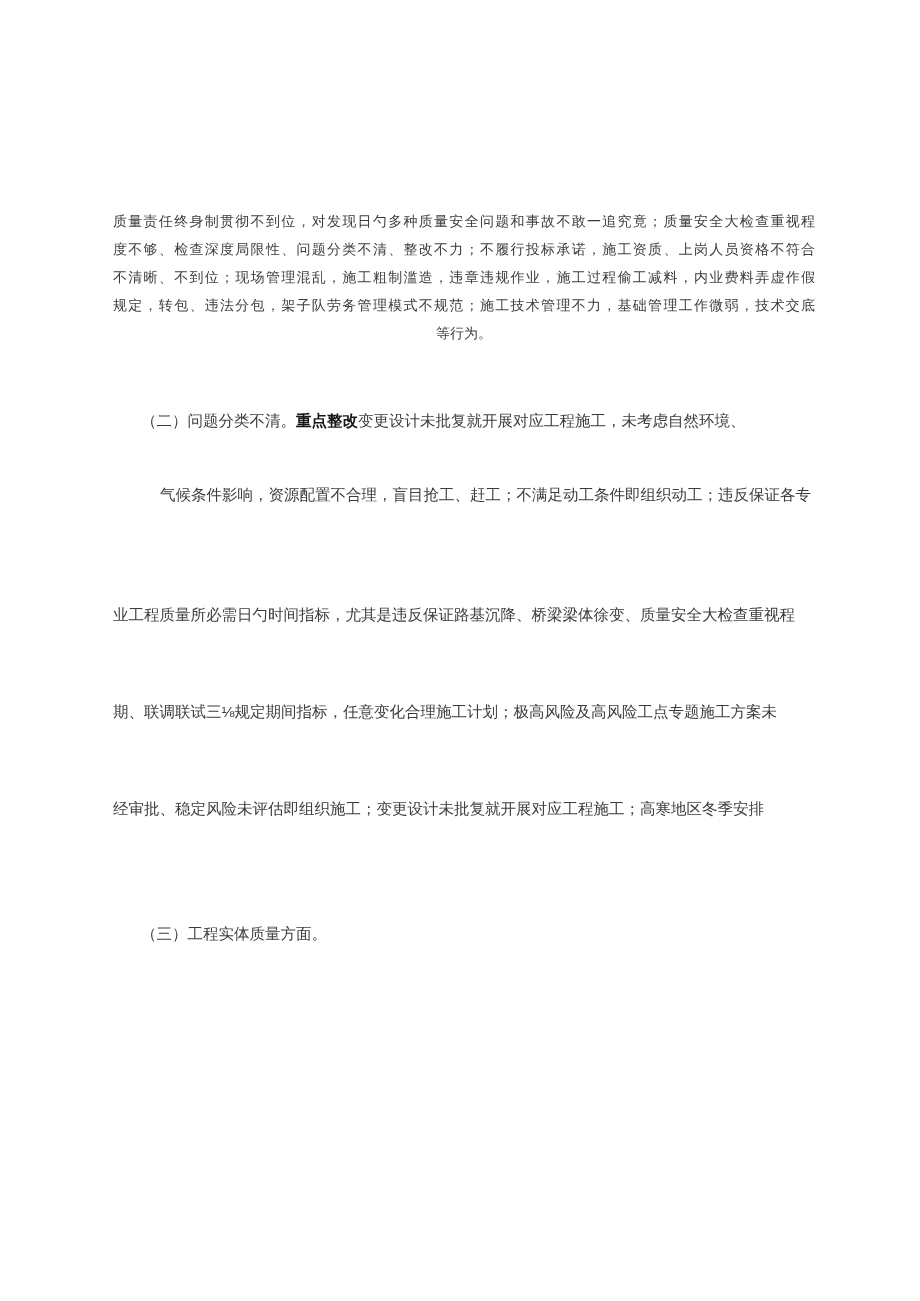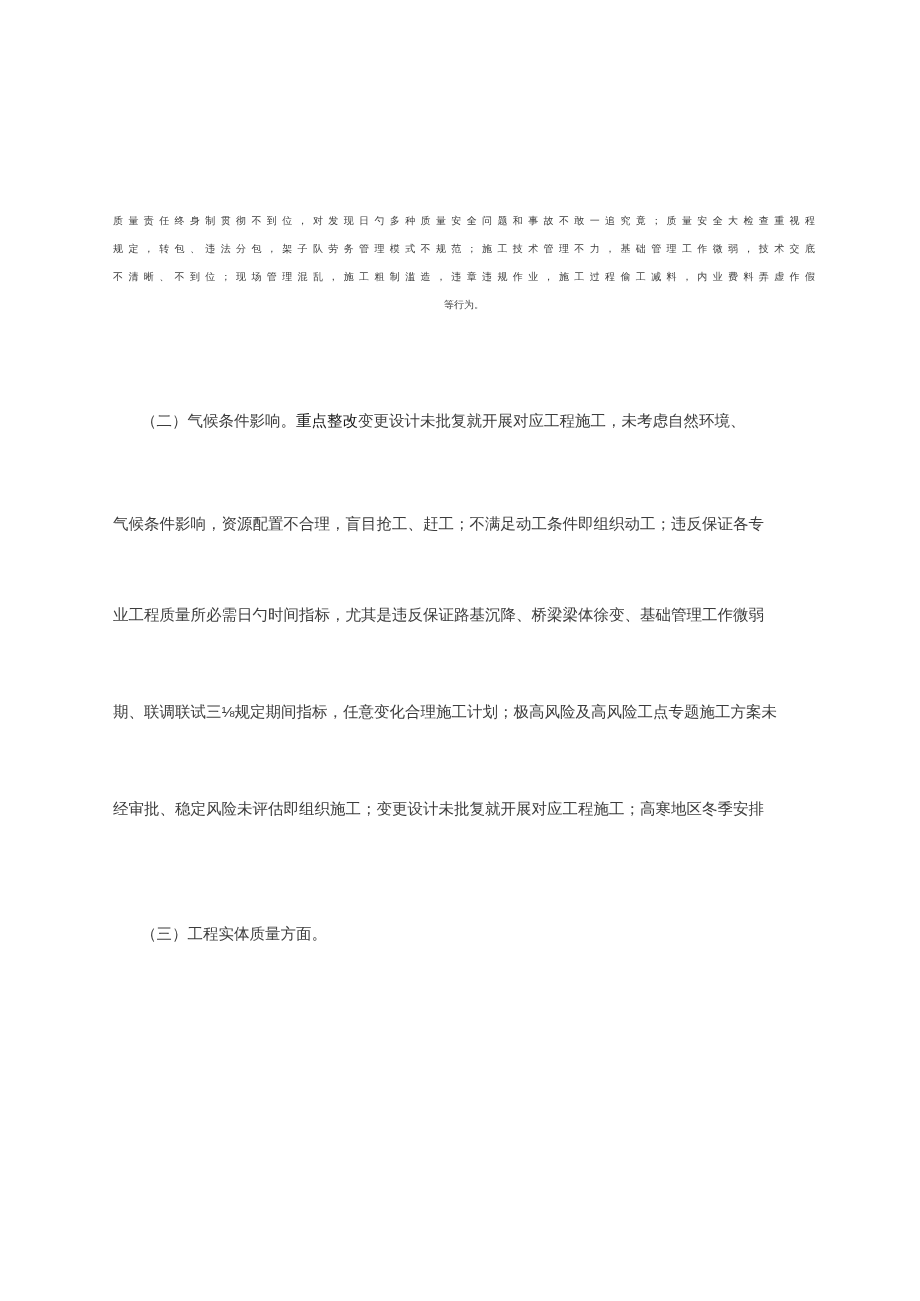--- a/index.html
+++ b/index.html
@@ -15,21 +15,21 @@
     font-family: "Liberation Sans", "DejaVu Sans", sans-serif;
     color: #3c3c3c;
     overflow: hidden;
   }
   
   .para1 {
     position: absolute;
     left: 113px;
     top: 207px;
     width: 702px;
-    font-size: 10px;
+    font-size: 14px;
     line-height: 28px;
   }
   .para1 .jline {
     text-align: justify;
     text-align-last: justify;
     text-justify: inter-ideograph;
     height: 28px;
     overflow: hidden;
     white-space: nowrap;
   }
@@ -44,41 +44,42 @@
     left: 113px;
     width: 720px;
     height: 22px;
     font-size: 15.5px;
     line-height: 22px;
     white-space: nowrap;
     overflow: hidden;
   }
   .indent2 { padding-left: 28px; }
   .bold-run {
-    font-weight: normal;
+    font-weight: bold;
     color: #161616;
     margin-top: 12px;
   }
 </style>
 </head>
 <body>
 
 <div class="page">
 
   <div class="para1">
     <div class="jline">质量责任终身制贯彻不到位，对发现日勺多种质量安全问题和事故不敢一追究竟；质量安全大检查重视程</div>
+    <div class="jline">度不够、检查深度局限性、问题分类不清、整改不力；不履行投标承诺，施工资质、上岗人员资格不符合</div>
+    <div class="jline">不清晰、不到位；现场管理混乱，施工粗制滥造，违章违规作业，施工过程偷工减料，内业费料弄虚作假</div>
     <div class="jline">规定，转包、违法分包，架子队劳务管理模式不规范；施工技术管理不力，基础管理工作微弱，技术交底</div>
-    <div class="jline">不清晰、不到位；现场管理混乱，施工粗制滥造，违章违规作业，施工过程偷工减料，内业费料弄虚作假</div>
     <div class="lline">等行为。</div>
   </div>
 
   <div class="sline indent2" style="top:410px;">
-    <span>（二）气候条件影响。</span><span class="bold-run">重点整改</span><span>变更设计未批复就开展对应工程施工，未考虑自然环境、</span>
+    <span>（二）问题分类不清。</span><span class="bold-run">重点整改</span><span>变更设计未批复就开展对应工程施工，未考虑自然环境、</span>
   </div>
-  <div class="sline" style="top:513px;">气候条件影响，资源配置不合理，盲目抢工、赶工；不满足动工条件即组织动工；违反保证各专</div>
-  <div class="sline" style="top:604px;">业工程质量所必需日勺时间指标，尤其是违反保证路基沉降、桥梁梁体徐变、基础管理工作微弱</div>
+  <div class="sline" style="top:484px;margin-left:47px;">气候条件影响，资源配置不合理，盲目抢工、赶工；不满足动工条件即组织动工；违反保证各专</div>
+  <div class="sline" style="top:604px;">业工程质量所必需日勺时间指标，尤其是违反保证路基沉降、桥梁梁体徐变、质量安全大检查重视程</div>
   <div class="sline" style="top:701px;">期、联调联试三⅛规定期间指标，任意变化合理施工计划；极高风险及高风险工点专题施工方案未</div>
   <div class="sline" style="top:798px;">经审批、稳定风险未评估即组织施工；变更设计未批复就开展对应工程施工；高寒地区冬季安排</div>
 
   <div class="sline indent2" style="top:923px;">（三）工程实体质量方面。</div>
 
 
 </div>
 
 </body></html>

